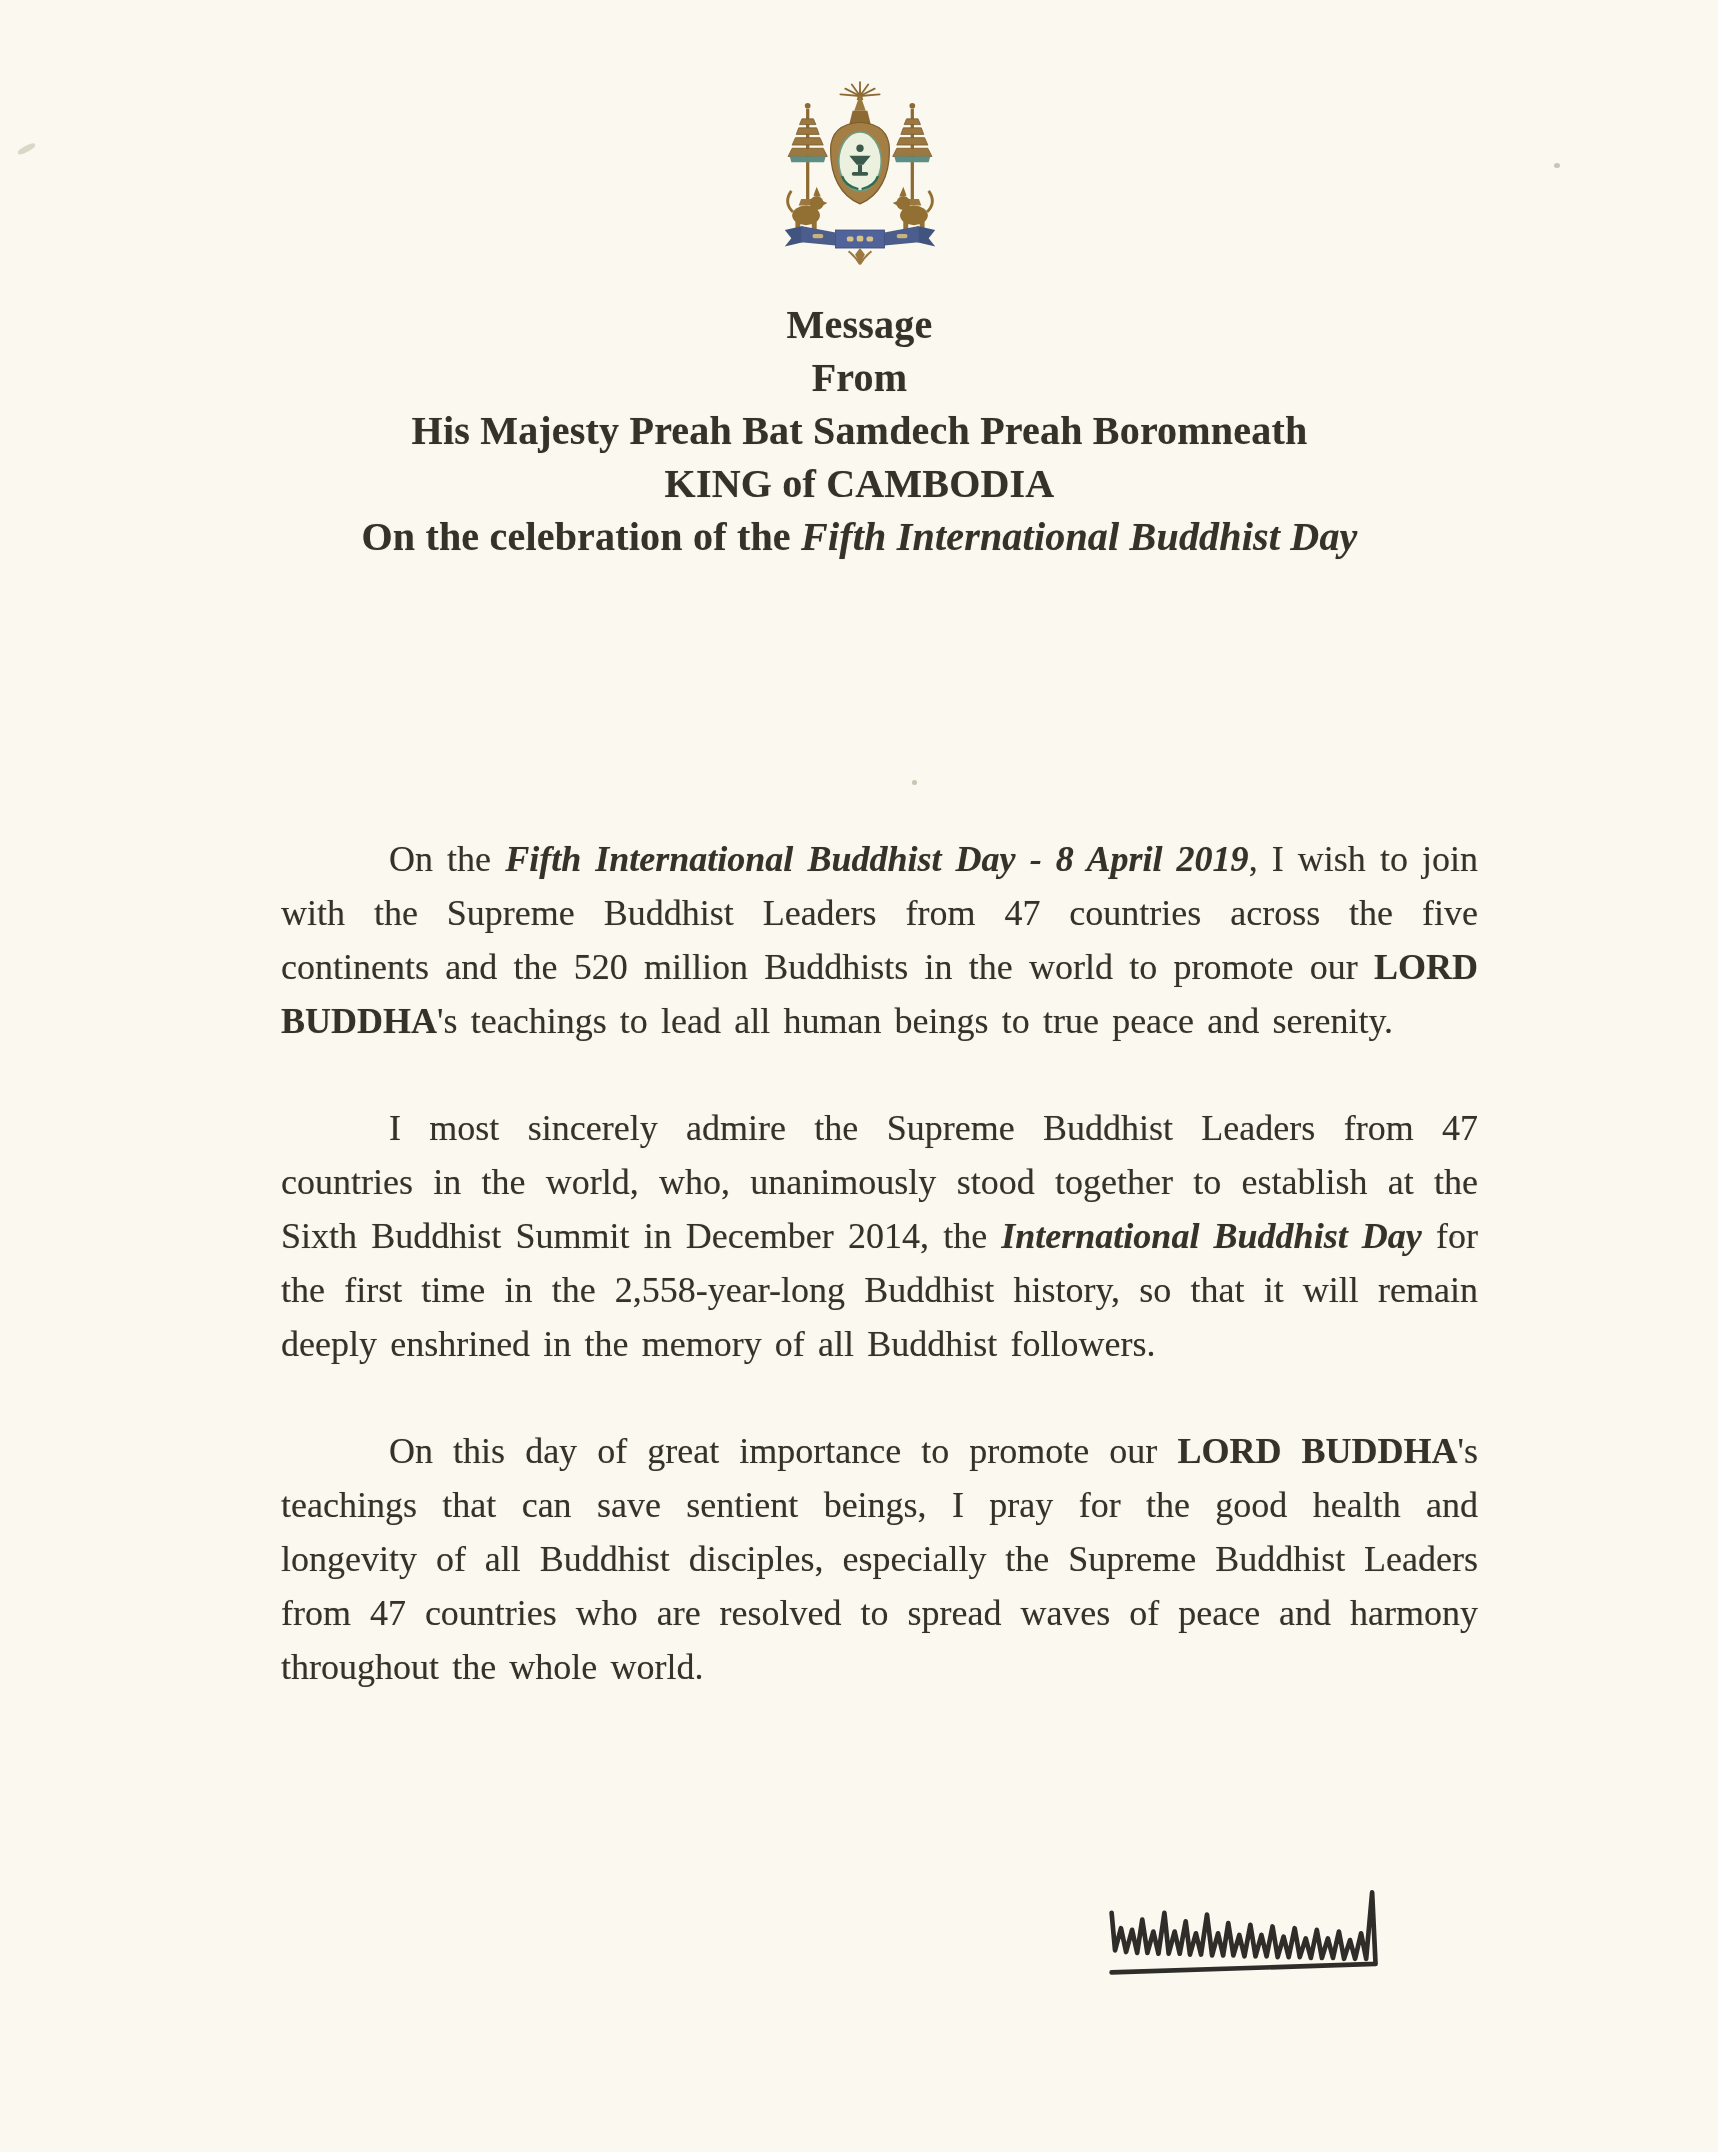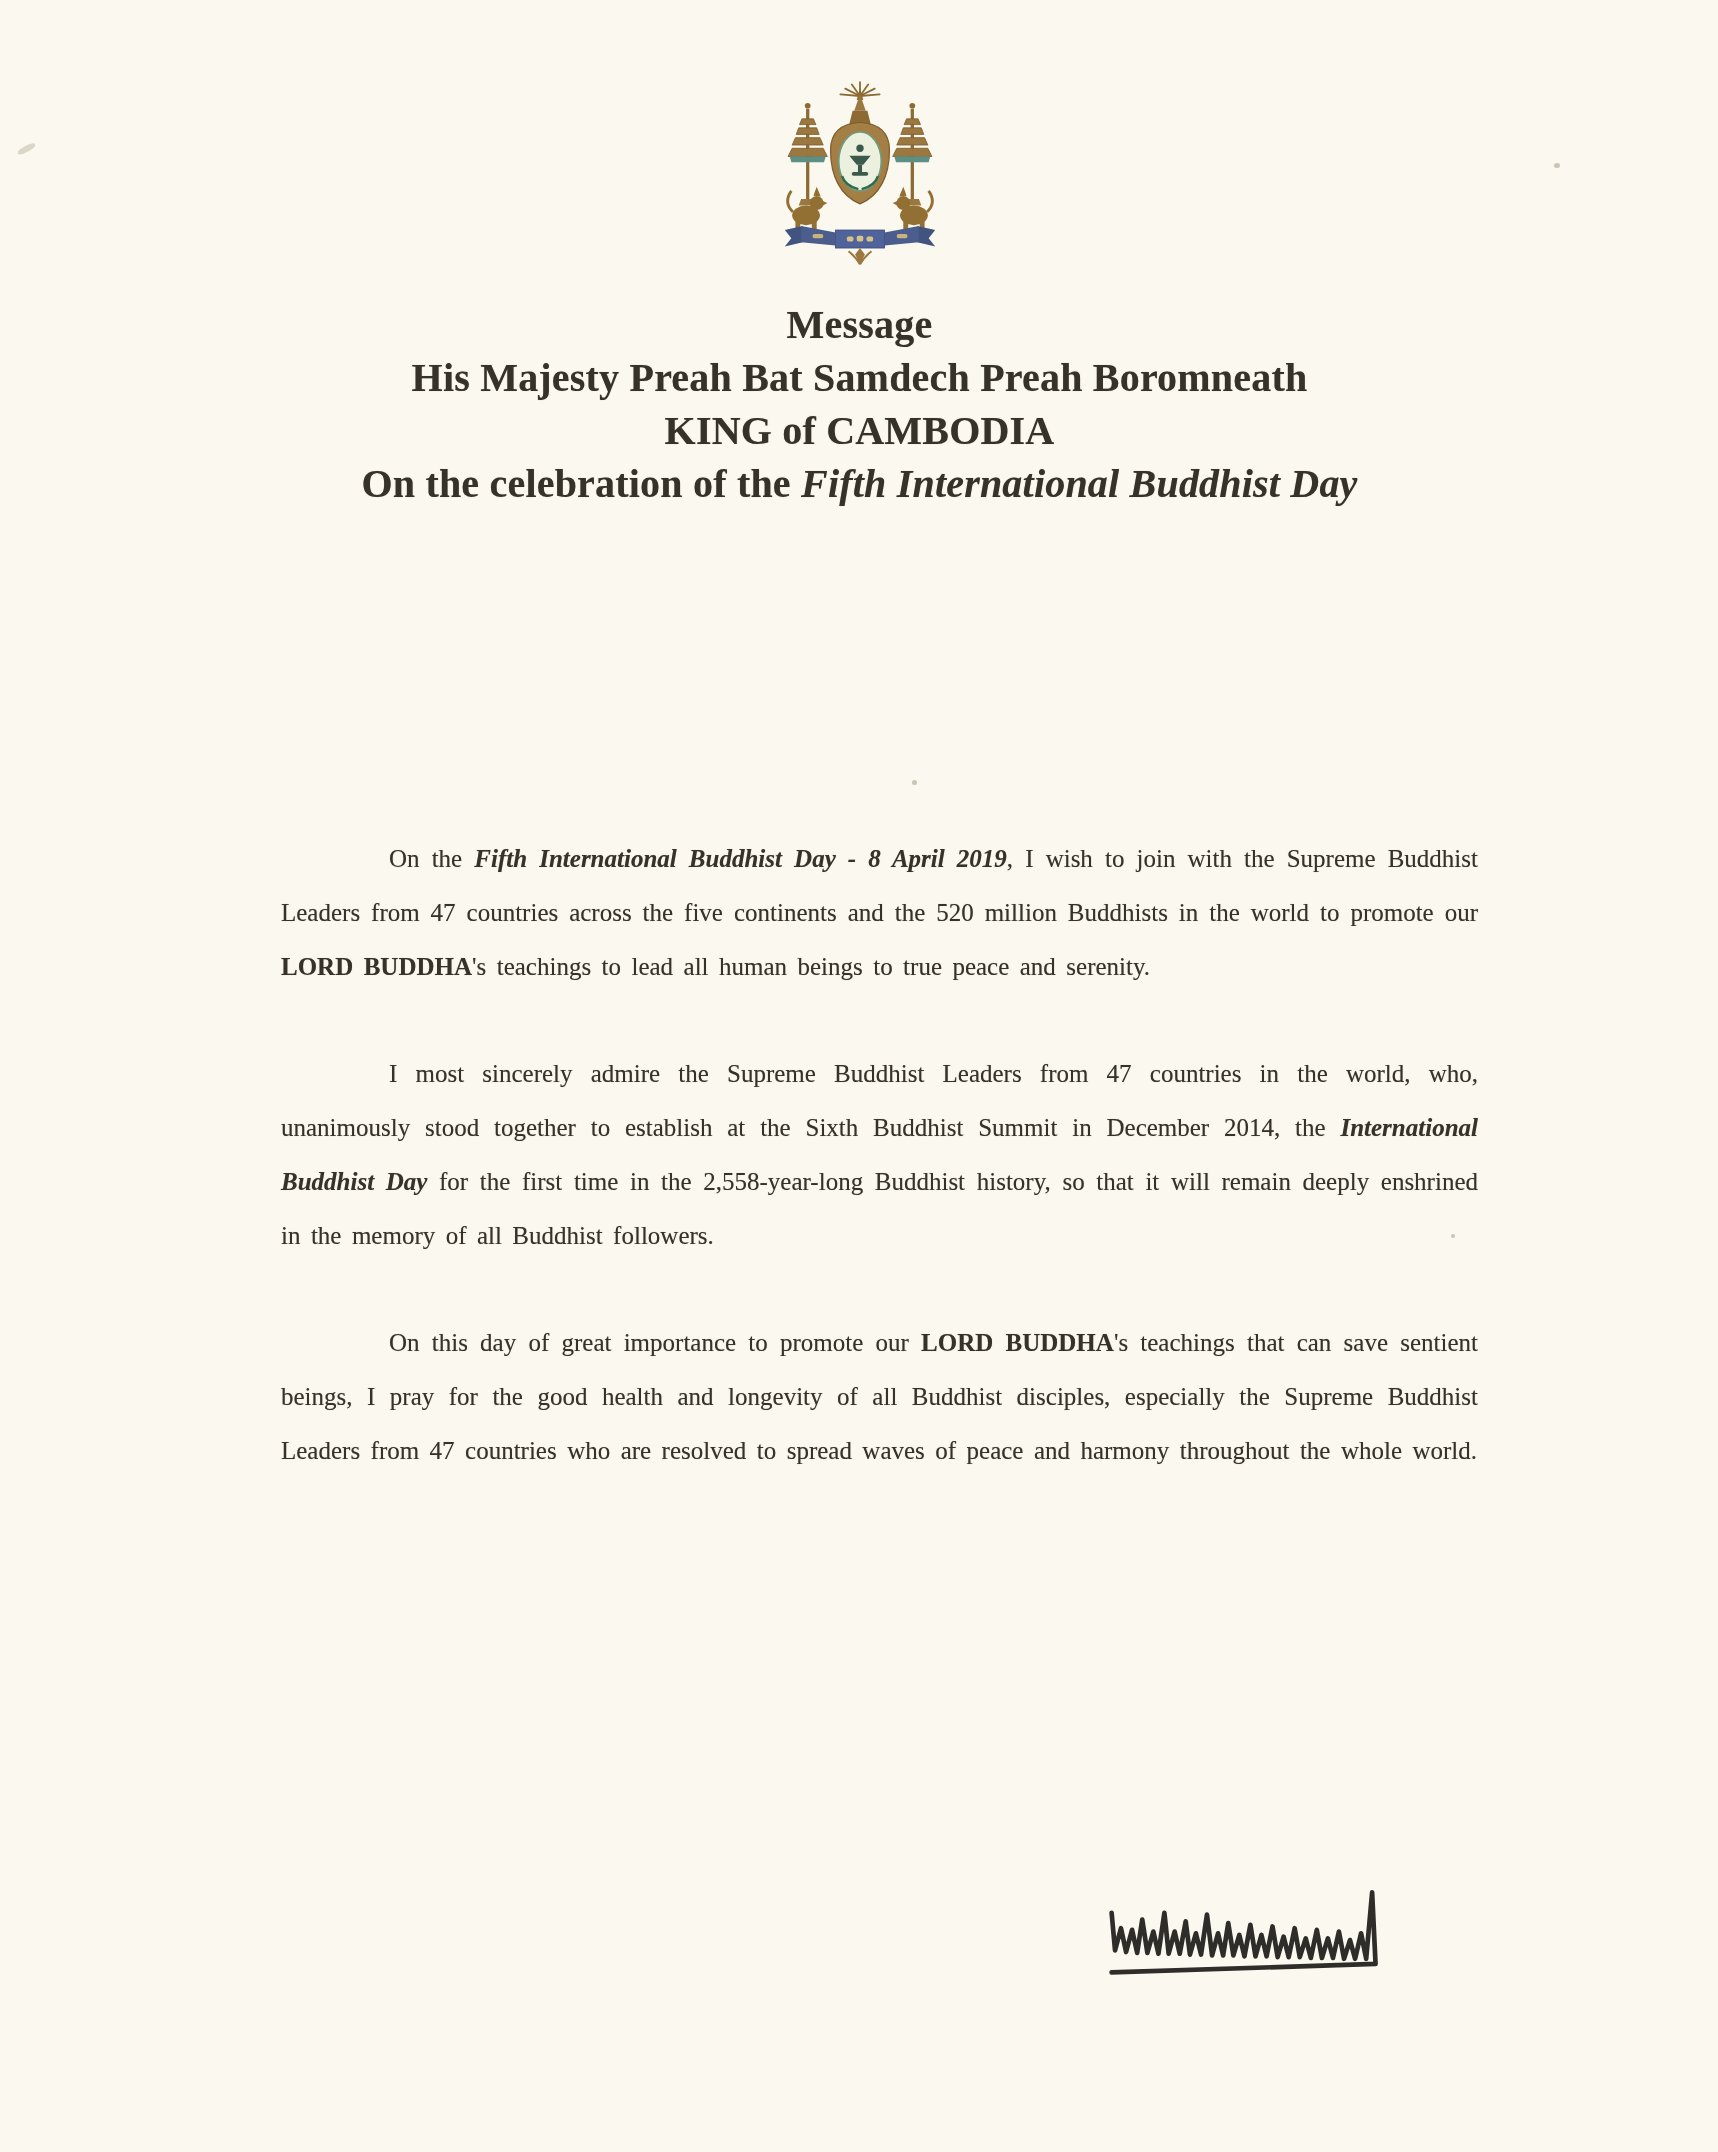--- a/index.html
+++ b/index.html
@@ -18,21 +18,21 @@
     position:absolute;top:298px;left:0;width:100%;
     text-align:center;font-weight:bold;font-size:40px;
     letter-spacing:0.2px;
     text-shadow:0 0 0.8px rgba(62,56,44,.45);
   }
   .h-line{line-height:53px;height:53px;white-space:nowrap;}
   .ital{font-style:italic;text-align:right;}
   
   .body{
     position:absolute;top:832px;left:281px;width:1197px;
-    font-size:25px;
+    font-size:36px;
     text-shadow:0 0 0.8px rgba(62,56,44,.4);
   }
   .body p{
     margin:0 0 53px 0;
     line-height:54px;
     text-align:justify;
     text-indent:108px;
     word-spacing:4.2px;
   }
   .body p:last-child{margin-bottom:0;}
@@ -120,20 +120,21 @@
       <rect x="145" y="191" width="13" height="5" rx="2" fill="#c9b27c"></rect>
 
       <polygon points="100,208 106,216 100,228 94,216" fill="#9b7840"></polygon>
       <path d="M86,212 Q96,220 100,228" stroke="#9b7840" stroke-width="2.5" fill="none"></path>
       <path d="M114,212 Q104,220 100,228" stroke="#9b7840" stroke-width="2.5" fill="none"></path>
     </svg>
   </div>
 
   <div class="header">
     <div class="h-line">Message</div>
+    <div class="h-line">From</div>
     <div class="h-line">His Majesty Preah Bat Samdech Preah Boromneath</div>
     <div class="h-line">KING of CAMBODIA</div>
     <div class="h-line"><span>On the celebration of the </span><span class="ital">Fifth International Buddhist Day</span></div>
   </div>
 
   <div class="body">
     <p><span>On the </span><span class="bi">Fifth International Buddhist Day - 8 April 2019</span><span>, I wish to join with the Supreme Buddhist Leaders from 47 countries across the five continents and the 520 million Buddhists in the world to promote our </span><span class="b">LORD BUDDHA</span><span>'s teachings to lead all human beings to true peace and serenity.</span></p>
     <p><span>I most sincerely admire the Supreme Buddhist Leaders from 47 countries in the world, who, unanimously stood together to establish at the Sixth Buddhist Summit in December 2014, the </span><span class="bi">International Buddhist Day</span><span> for the first time in the 2,558-year-long Buddhist history, so that it will remain deeply enshrined in the memory of all Buddhist followers.</span></p>
     <p><span>On this day of great importance to promote our </span><span class="b">LORD BUDDHA</span><span>'s teachings that can save sentient beings, I pray for the good health and longevity of all Buddhist disciples, especially the Supreme Buddhist Leaders from 47 countries who are resolved to spread waves of peace and harmony throughout the whole world.</span></p>
   </div>

